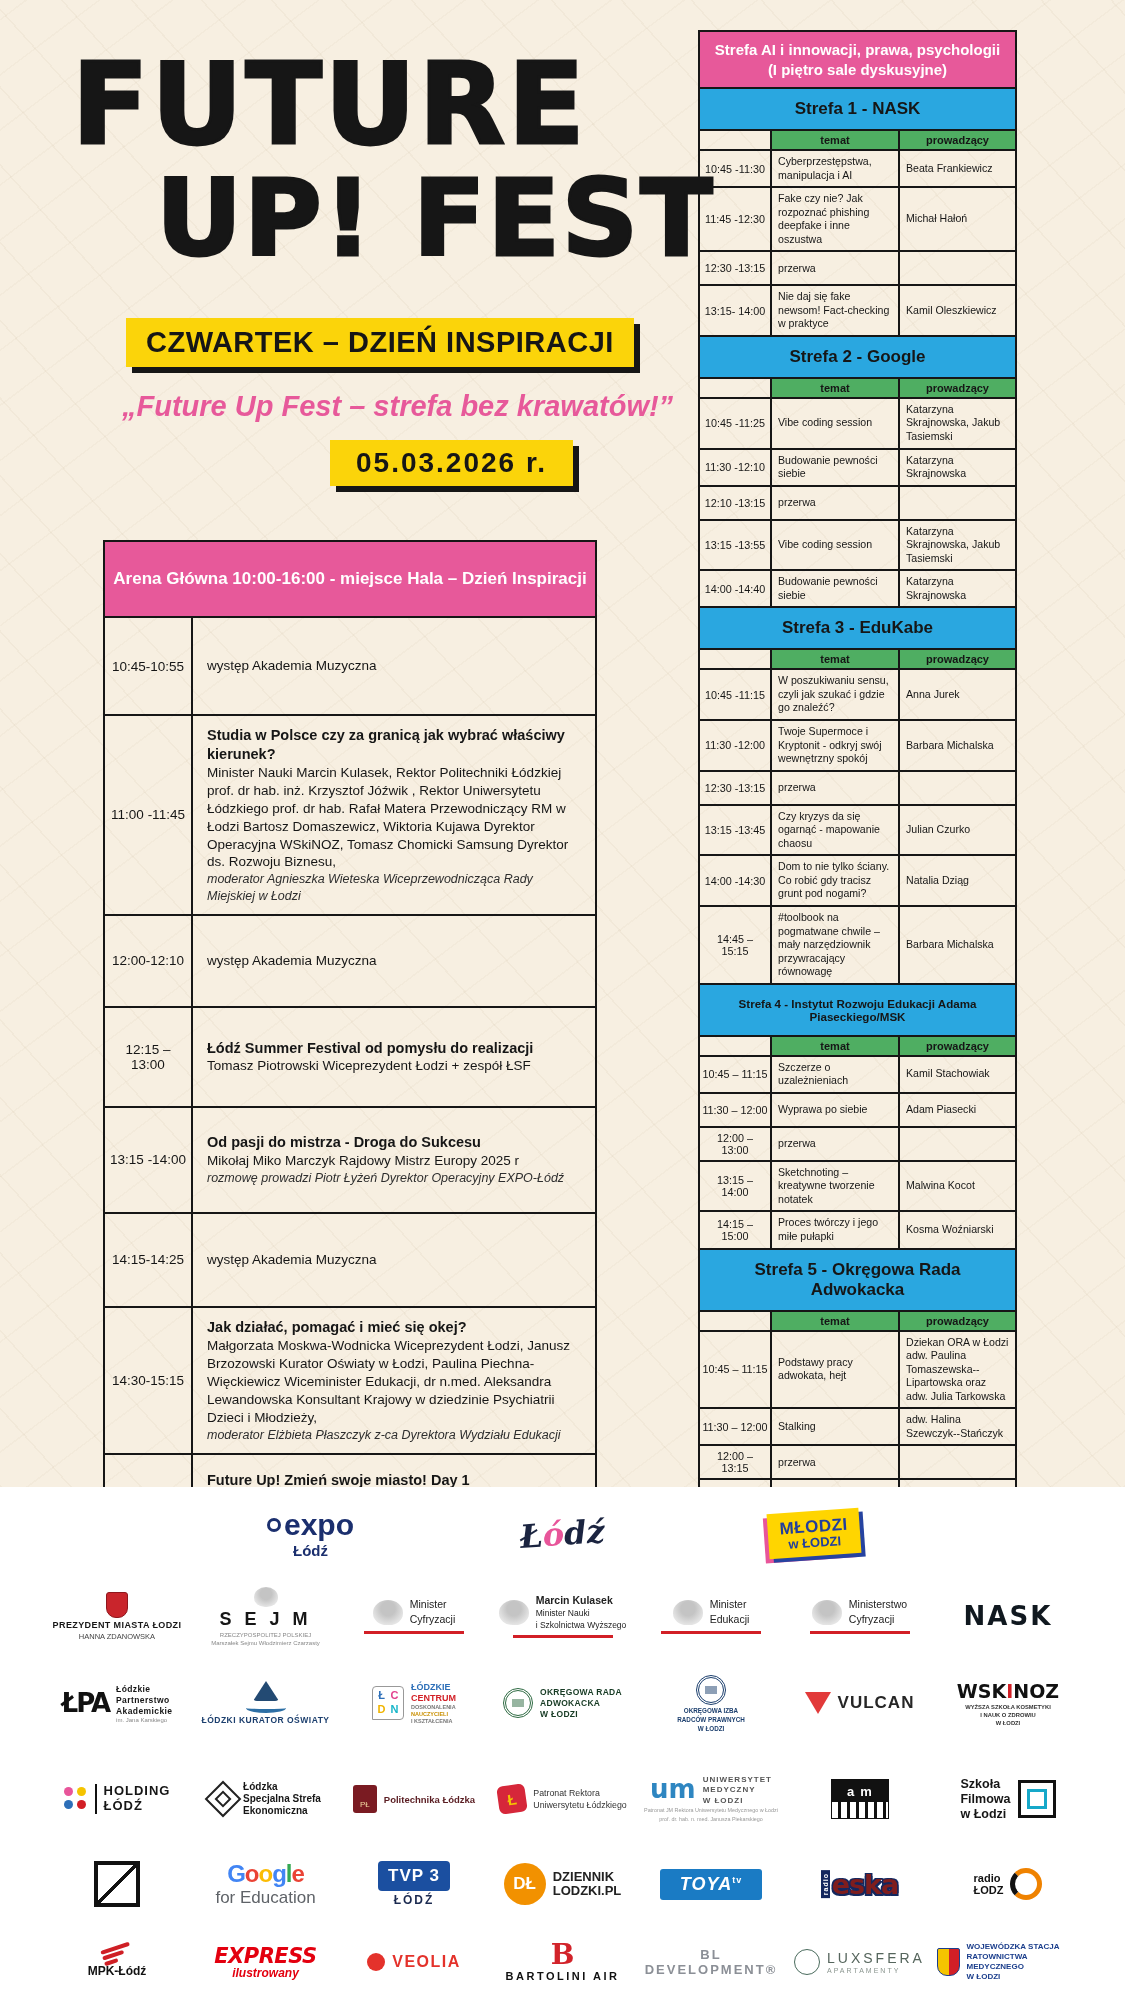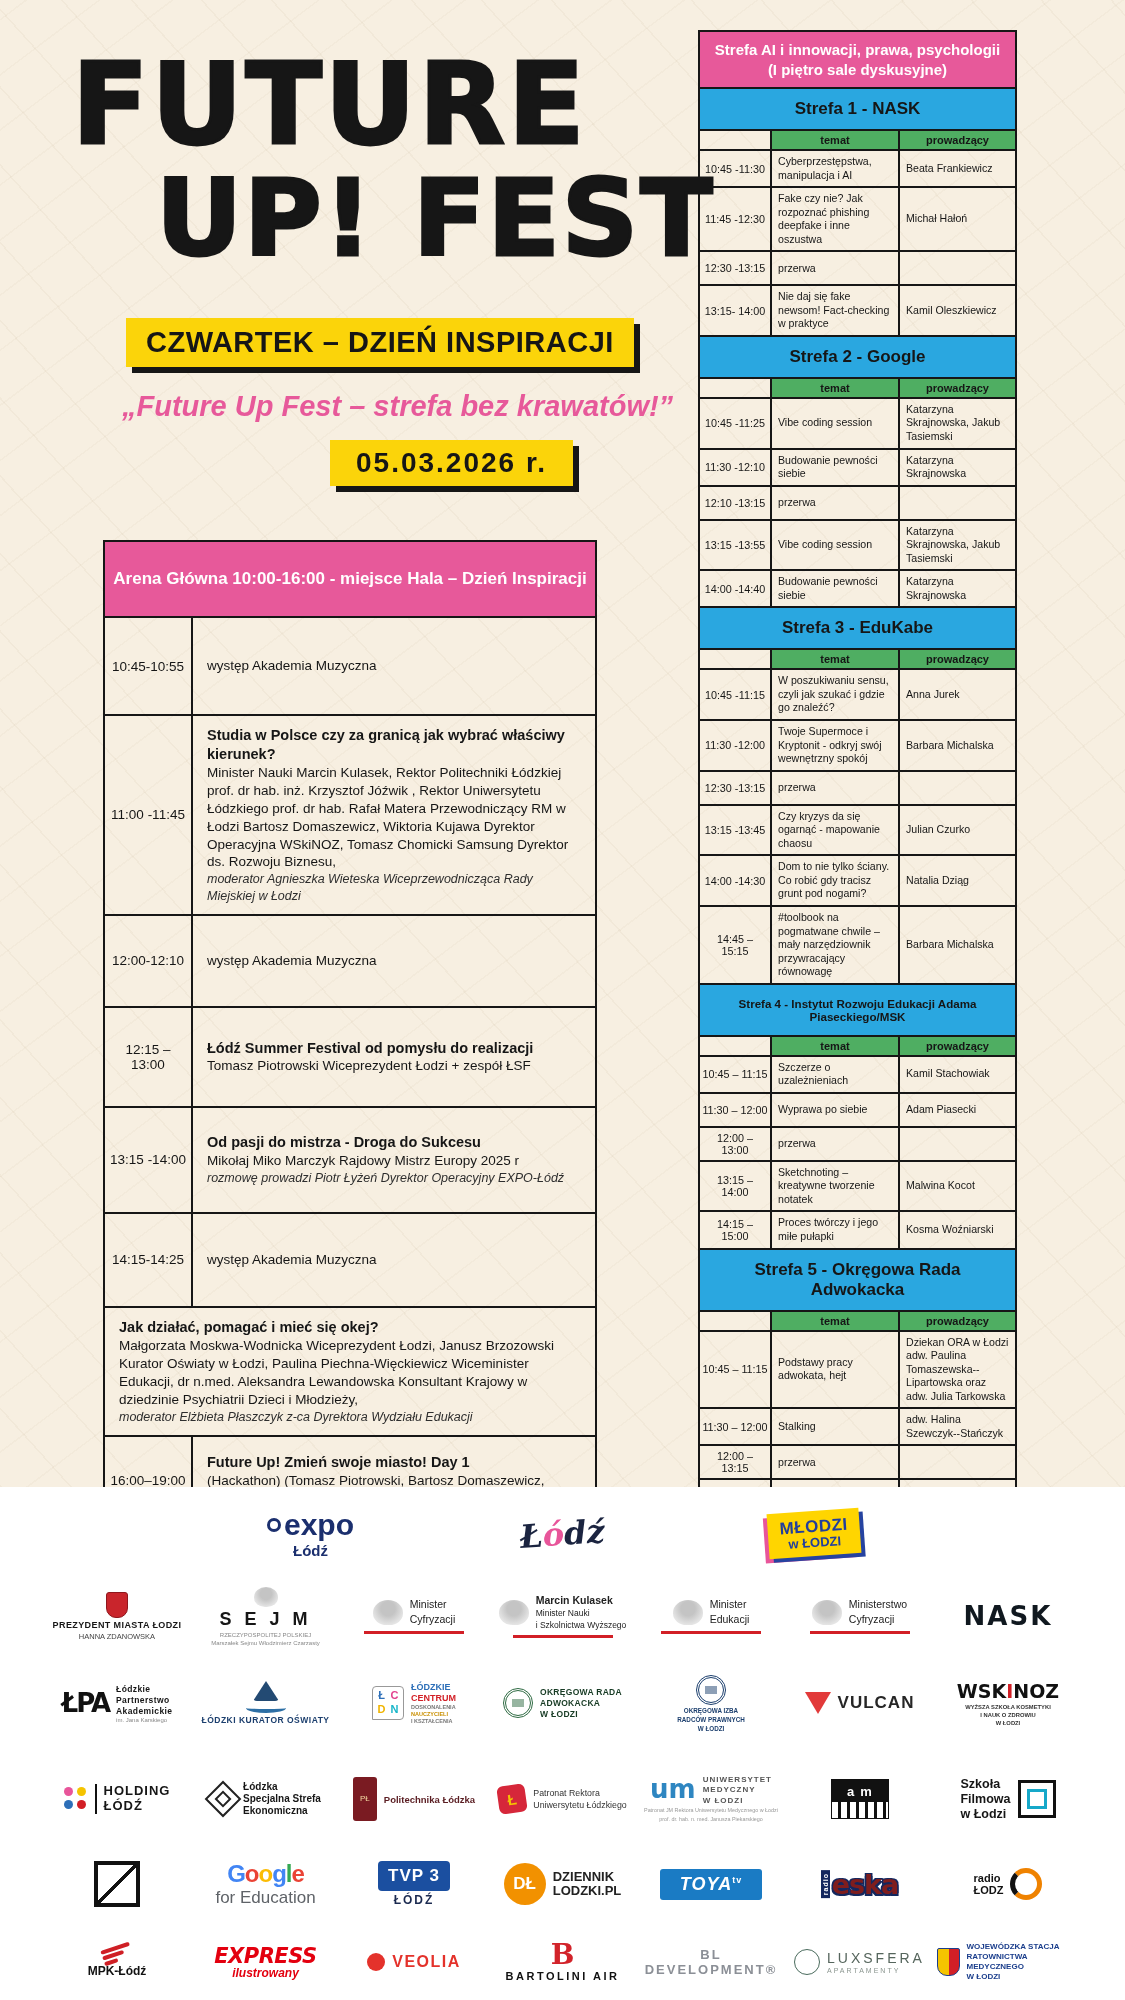--- a/index.html
+++ b/index.html
@@ -111,22 +111,22 @@
   .wsk-s{font-size:5.8px;font-weight:700;color:#333;}
 
   .hl-dots{display:grid;grid-template-columns:11px 11px;grid-auto-rows:11px;gap:2px;}
   .hl-dots i{border-radius:50%;width:9px;height:9px;display:block;}
   .hl-1{background:#e8559a}.hl-2{background:#f5c400}.hl-3{background:#2d6fb8}.hl-4{background:#d21f26}
   .hl-bar{width:2px;height:30px;background:#111;}
   .hl-t{font-weight:900;font-size:13px;letter-spacing:1px;text-align:left;line-height:1.15;}
   .sh-diam{width:26px;height:26px;border:2.5px solid #222;transform:rotate(45deg);display:flex;align-items:center;justify-content:center;}
   .sh-diam i{width:12px;height:12px;border:2.5px solid #222;display:block;}
   .lsse-t{font-size:10px;font-weight:600;text-align:left;line-height:1.2;}
-  .sh-pl{width:24px;height:44px;background:#7a1b22;border-radius:3px;color:#f3d9a2;font-size:8px;font-weight:400;
-         display:flex;align-items:flex-end;justify-content:center;padding-bottom:18px;}
+  .sh-pl{width:24px;height:28px;background:#7a1b22;border-radius:3px;color:#f3d9a2;font-size:8px;font-weight:400;
+         display:flex;align-items:flex-end;justify-content:center;padding-bottom:4px;}
   .pl-t{font-size:9.5px;color:#5a1d22;font-weight:600;}
   .sh-ul{width:28px;height:28px;background:#d6273a;border-radius:6px;transform:rotate(-8deg);
          color:#f5c400;font-weight:900;font-size:15px;display:flex;align-items:center;justify-content:center;}
   .ul-t{font-size:8.8px;color:#333;line-height:1.25;}
   .um-mark{color:#2e86c1;font-weight:800;font-size:26px;line-height:.9;font-family:"DejaVu Sans",sans-serif;}
   .um-t{font-size:8px;letter-spacing:1px;color:#555;font-weight:600;text-align:left;line-height:1.2;}
   .um-tt{font-size:5.4px;color:#999;line-height:1.3;}
   .sh-piano{width:58px;height:40px;border:1px solid #111;display:flex;flex-direction:column;}
   .sh-piano .top{flex:1;background:#111;color:#fff;font-weight:900;font-size:13px;display:flex;align-items:center;justify-content:center;gap:6px;}
   .sh-piano .keys{height:16px;background:repeating-linear-gradient(90deg,#fff 0 6px,#111 6px 9px);}
@@ -230,20 +230,21 @@
           <div class="a-ital">rozmowę prowadzi Piotr Łyżeń Dyrektor Operacyjny EXPO-Łódź</div>
         </div>
       </div>
       <div class="a-row">
         <div class="a-time">14:15-14:25</div>
         <div class="a-cell">
           <div class="a-text">występ Akademia Muzyczna</div>
         </div>
       </div>
       <div class="a-row">
+        <div class="a-time">14:30-15:15</div>
         <div class="a-cell">
           <div class="a-bold">Jak działać, pomagać i mieć się okej?</div>
           <div class="a-text">Małgorzata Moskwa-Wodnicka Wiceprezydent Łodzi, Janusz Brzozowski Kurator Oświaty w Łodzi, Paulina Piechna-Więckiewicz Wiceminister Edukacji, dr n.med. Aleksandra Lewandowska Konsultant Krajowy w dziedzinie Psychiatrii Dzieci i Młodzieży,</div>
           <div class="a-ital">moderator Elżbieta Płaszczyk z-ca Dyrektora Wydziału Edukacji</div>
         </div>
       </div>
       <div class="a-row">
         <div class="a-time">16:00–19:00</div>
         <div class="a-cell">
           <div class="a-bold">Future Up! Zmień swoje miasto! Day 1</div>

